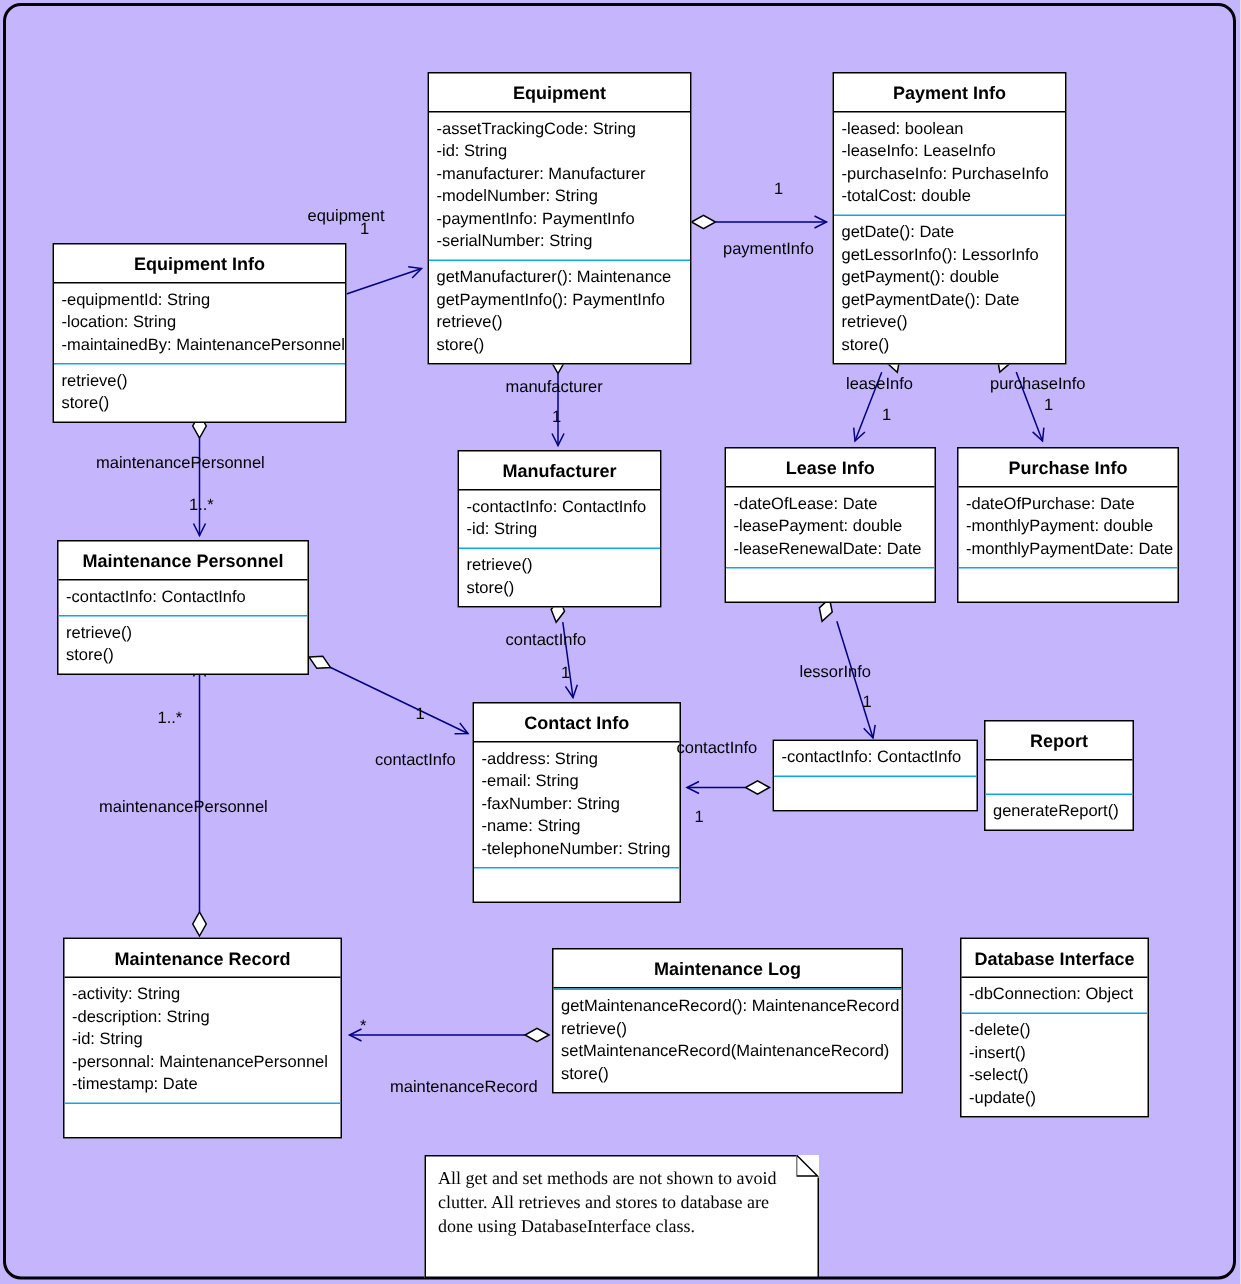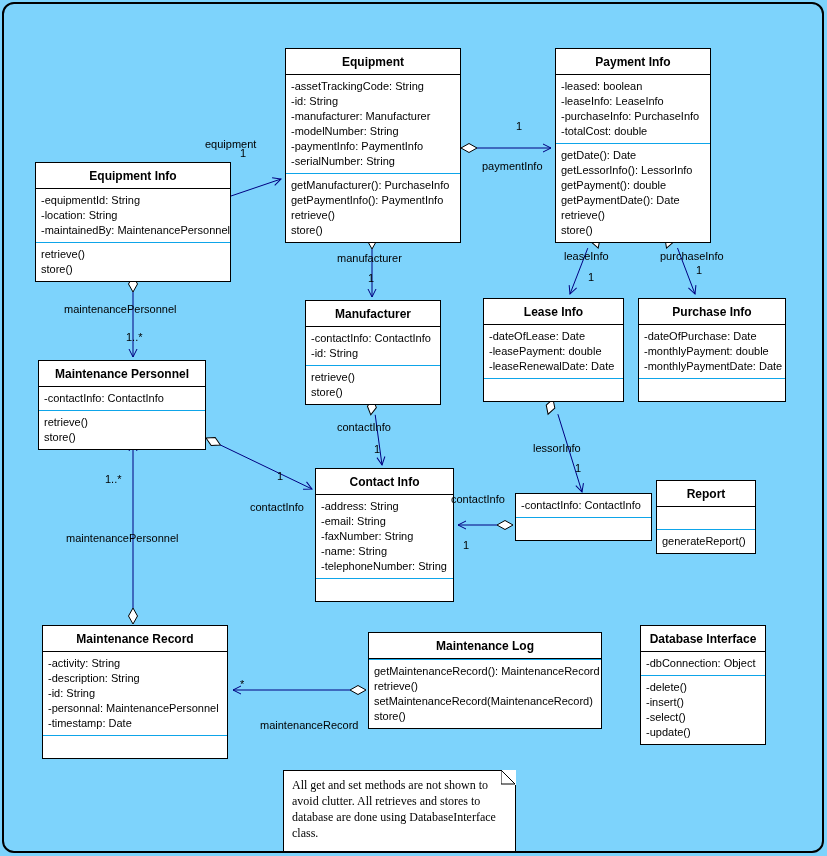--- a/index.html
+++ b/index.html
@@ -1,16 +1,16 @@
 <!DOCTYPE html>
 <html><head>
 <meta charset="utf-8">
 <style>
   html,body{margin:0;padding:0;background:#fff;}
-  #canvas{position:relative;width:827px;height:856px;background:#7dd3fc;
+  #canvas{position:relative;width:827px;height:856px;background:#c4b5fd;
           font-family:"Liberation Sans",sans-serif;overflow:hidden;}
   #frame{position:absolute;left:2px;top:2px;right:3px;bottom:3px;
          border:2px solid #000;border-radius:12px;pointer-events:none;}
   svg.edges{position:absolute;left:0;top:0;z-index:1;}
   svg.edges line{stroke:#000080;stroke-width:1;}
   svg.edges .dia{fill:#fff;stroke:#000;stroke-width:1;}
   .cbox{position:absolute;box-sizing:border-box;border:1px solid #000;background:#fff;z-index:2;}
   .ctitle{font-weight:bold;font-size:12px;text-align:center;padding:6px 2px 5px 2px;
           border-bottom:1px solid #000;white-space:nowrap;}
   .sect{padding:4px 5px;min-height:14px;}
@@ -95,21 +95,21 @@
     <div class="ctitle">Equipment</div>
     <div class="sect">
         <div class="member">-assetTrackingCode: String</div>
         <div class="member">-id: String</div>
         <div class="member">-manufacturer: Manufacturer</div>
         <div class="member">-modelNumber: String</div>
         <div class="member">-paymentInfo: PaymentInfo</div>
         <div class="member">-serialNumber: String</div>
       </div>
     <div class="sect meths">
-        <div class="member">getManufacturer(): PurchaseInfo</div>
+        <div class="member">getManufacturer(): Maintenance</div>
         <div class="member">getPaymentInfo(): PaymentInfo</div>
         <div class="member">retrieve()</div>
         <div class="member">store()</div>
       </div>
   </div>
 
   <div class="cbox" style="left:555px;top:48px;width:156px;">
     <div class="ctitle">Payment Info</div>
     <div class="sect">
         <div class="member">-leased: boolean</div>
@@ -238,21 +238,21 @@
         <div class="member">-dbConnection: Object</div>
       </div>
     <div class="sect meths">
         <div class="member">-delete()</div>
         <div class="member">-insert()</div>
         <div class="member">-select()</div>
         <div class="member">-update()</div>
       </div>
   </div>
 
-  <div class="note" style="left:283px;top:770px;width:233px;height:82px;">
+  <div class="note" style="left:283px;top:770px;width:263px;height:82px;">
     <span>All get and set methods are not shown to avoid clutter. All retrieves and stores to database are done using DatabaseInterface class.</span>
     <div class="fold">
       <svg width="15" height="15">
           <path d="M0,0 L0,14 L14,14 Z" fill="#fff" stroke="#000" stroke-width="1"></path>
         </svg>
     </div>
   </div>
 
   <div class="elabel" style="left:205px;top:138px;">equipment</div>
   <div class="elabel" style="left:240px;top:147px;">1</div>

